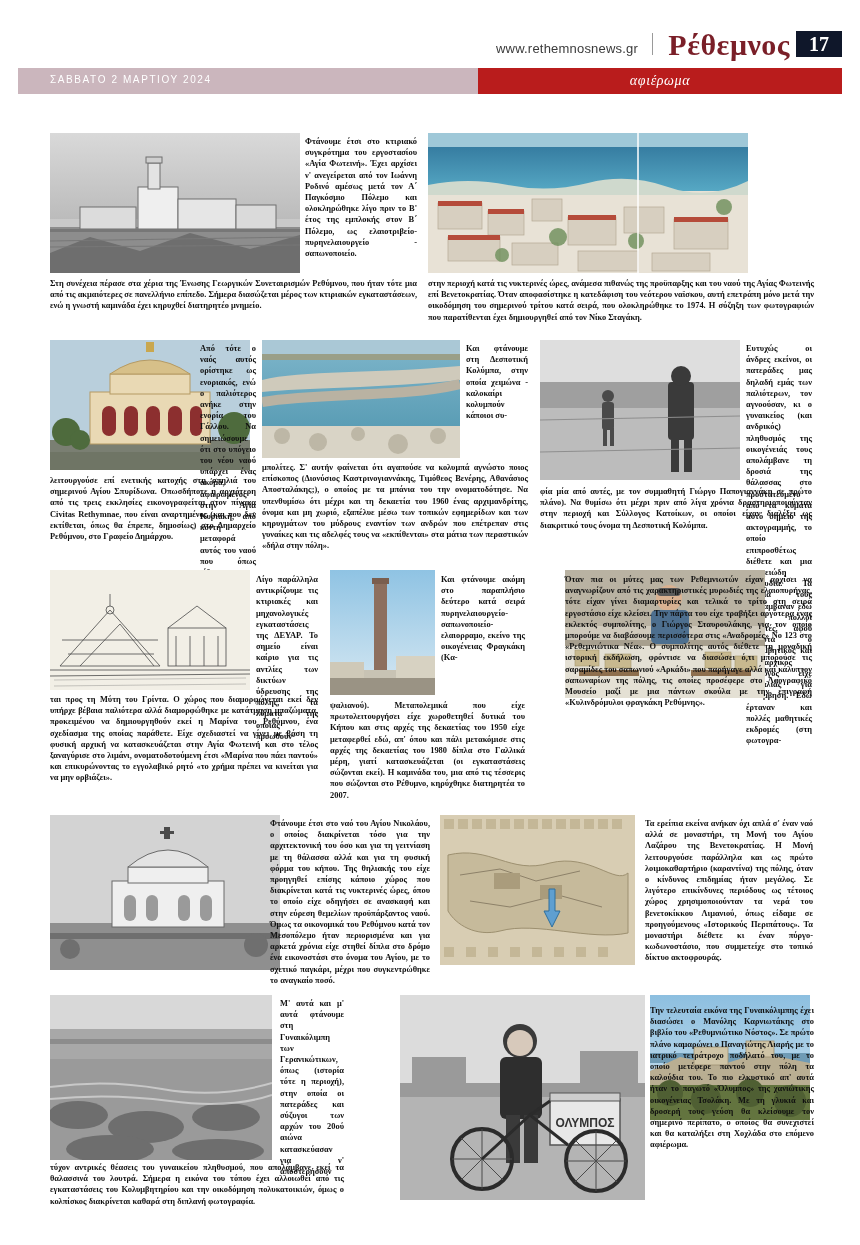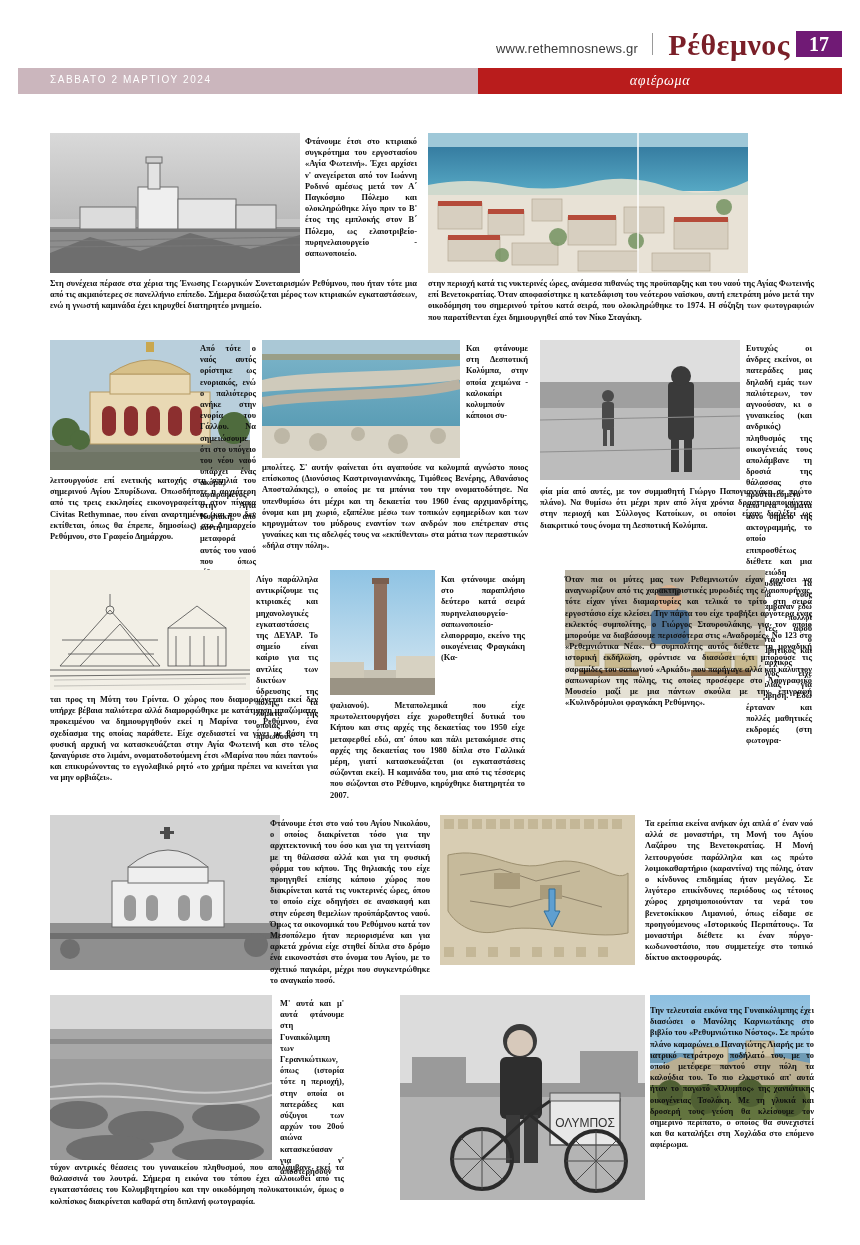--- a/index.html
+++ b/index.html
@@ -21,21 +21,21 @@
   .mast-divider{
     position:absolute;right:207px;top:33px;width:1px;height:22px;background:#9a9a9a;
   }
   .mast-title{
     position:absolute;right:70px;top:28px;
     font-family:"Liberation Serif", serif;
     font-size:30px;color:#7a1f28;font-weight:bold;letter-spacing:.5px;
   }
   .mast-pagebox{
     position:absolute;right:18px;top:31px;width:46px;height:26px;
-    background:#701a75;color:#fff;font-weight:bold;font-size:20px;
+    background:#0f172a;color:#fff;font-weight:bold;font-size:20px;
     display:flex;align-items:center;justify-content:center;
     font-family:"Liberation Serif", serif;
   }
 
   
   .topbar{position:absolute;left:18px;top:68px;width:824px;height:26px;}
   .topbar .left{
     position:absolute;left:0;top:0;width:460px;height:26px;background:#cbb6bd;
   }
   .topbar .right{
@@ -56,21 +56,21 @@
     font-family:"Liberation Serif", serif;
     font-size:8.4px;line-height:11.2px;
     text-align:justify;
     color:#101010;
     position:absolute;
     hyphens:auto;
     font-weight:bold;
   }
 
   
-  .img{position:absolute;overflow:hidden;background:#3b82f6;}
+  .img{position:absolute;overflow:hidden;background:#3b82f6;font-weight:bold;}
   .img canvas,.img svg{display:block;}
 
   
   #img-monastery-bw{left:50px;top:133px;width:250px;height:140px;}
   #img-coast-color{left:428px;top:133px;width:320px;height:140px;}
 
   
   #img-church-color{left:50px;top:340px;width:200px;height:130px;}
   #img-harbour-color{left:262px;top:340px;width:198px;height:118px;}
   #img-man-bw{left:540px;top:340px;width:200px;height:140px;}

